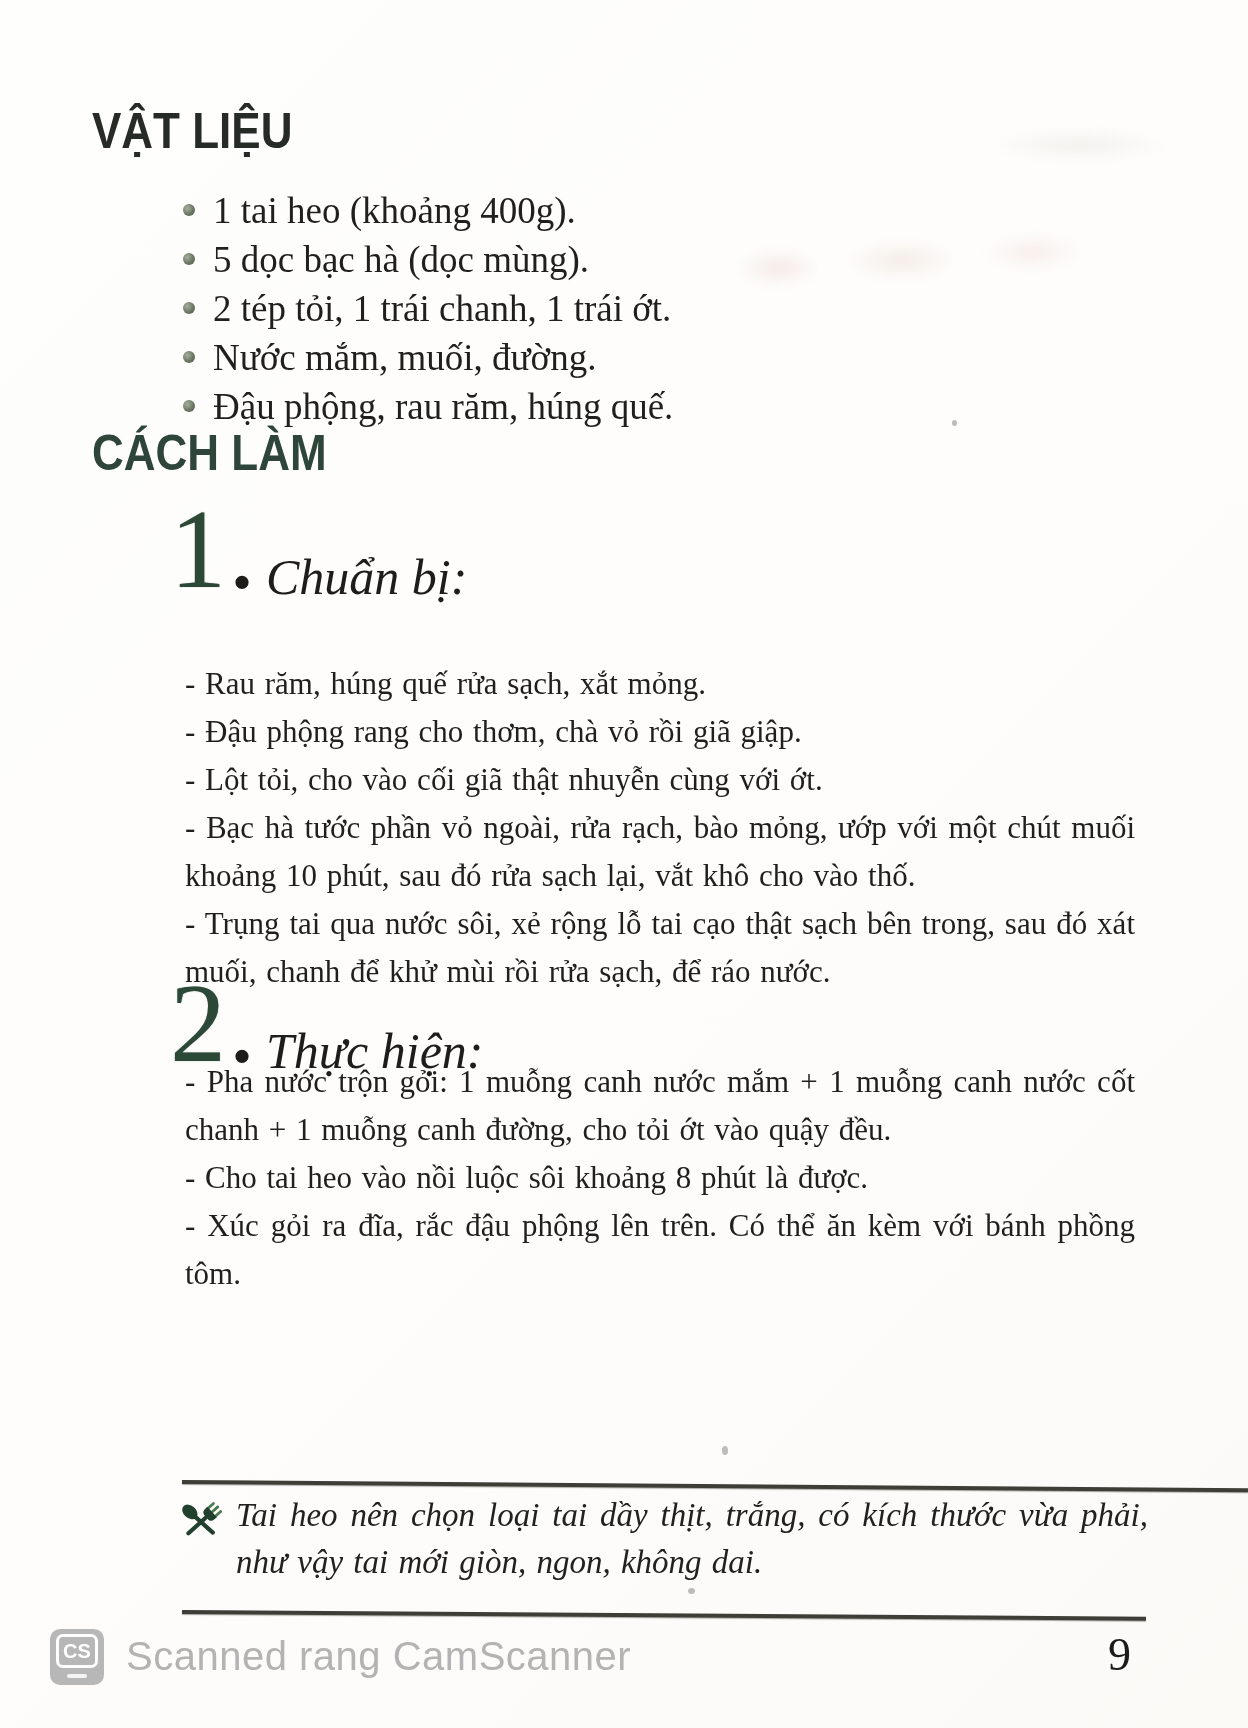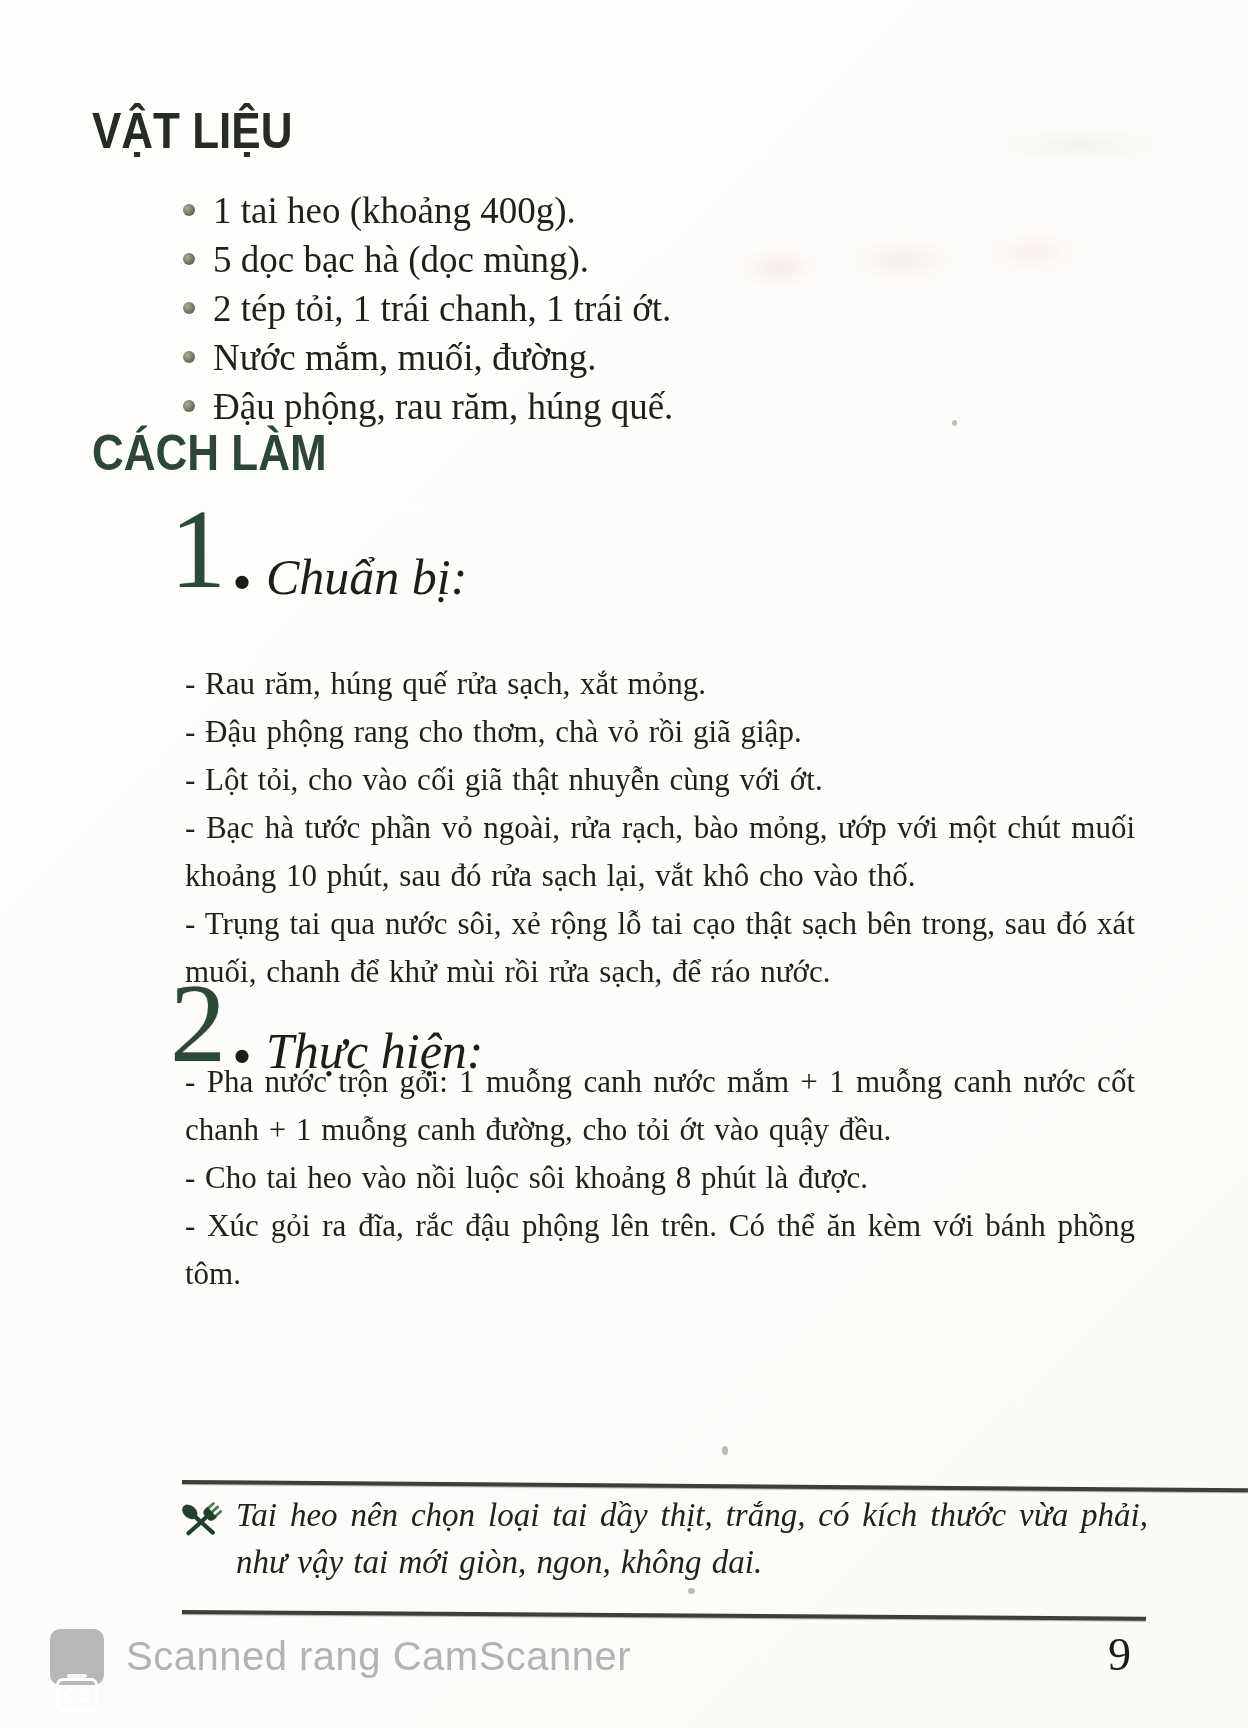--- a/index.html
+++ b/index.html
@@ -57,21 +57,21 @@
   .rule-top{left:182px;top:1480px;width:1066px;transform:rotate(.45deg);}
   .rule-bottom{left:182px;top:1610px;width:964px;transform:rotate(.4deg);}
 
   .tip-icon{position:absolute;left:180px;top:1498px;width:42px;height:48px;}
   .tip-text{position:absolute;left:236px;top:1492px;width:912px;margin:0;
     font-style:italic;font-size:33px;line-height:47px;text-align:justify;word-spacing:2px;color:#23211d;}
 
   .footer-logo{position:absolute;left:50px;top:1629px;width:54px;height:56px;
     background:#b7b7b7;border-radius:10px;}
   .footer-logo .frame{position:absolute;left:6px;right:6px;top:5px;height:28px;
-    border:3px solid #ffffff;border-radius:7px;display:flex;align-items:center;justify-content:center;margin-top:44px;}
+    border:3px solid #ffffff;border-radius:7px;display:flex;align-items:center;justify-content:center;}
   .footer-logo .cs{font-family:"Liberation Sans",sans-serif;font-weight:700;font-size:20px;color:#ffffff;line-height:1;}
   .footer-logo .slot{position:absolute;left:50%;bottom:7px;width:20px;height:4px;margin-left:-10px;
     background:#ffffff;border-radius:2px;opacity:.85;}
   .footer-label{position:absolute;left:126px;top:1634px;margin:0;
     font-family:"Liberation Sans","DejaVu Sans",sans-serif;font-size:40px;line-height:1.1;
     color:#b3b3b3;letter-spacing:.5px;white-space:nowrap;}
   .page-number{position:absolute;left:1108px;top:1630px;margin:0;
     font-size:46px;line-height:1.1;color:#1c1b19;}
 </style>
 </head>

